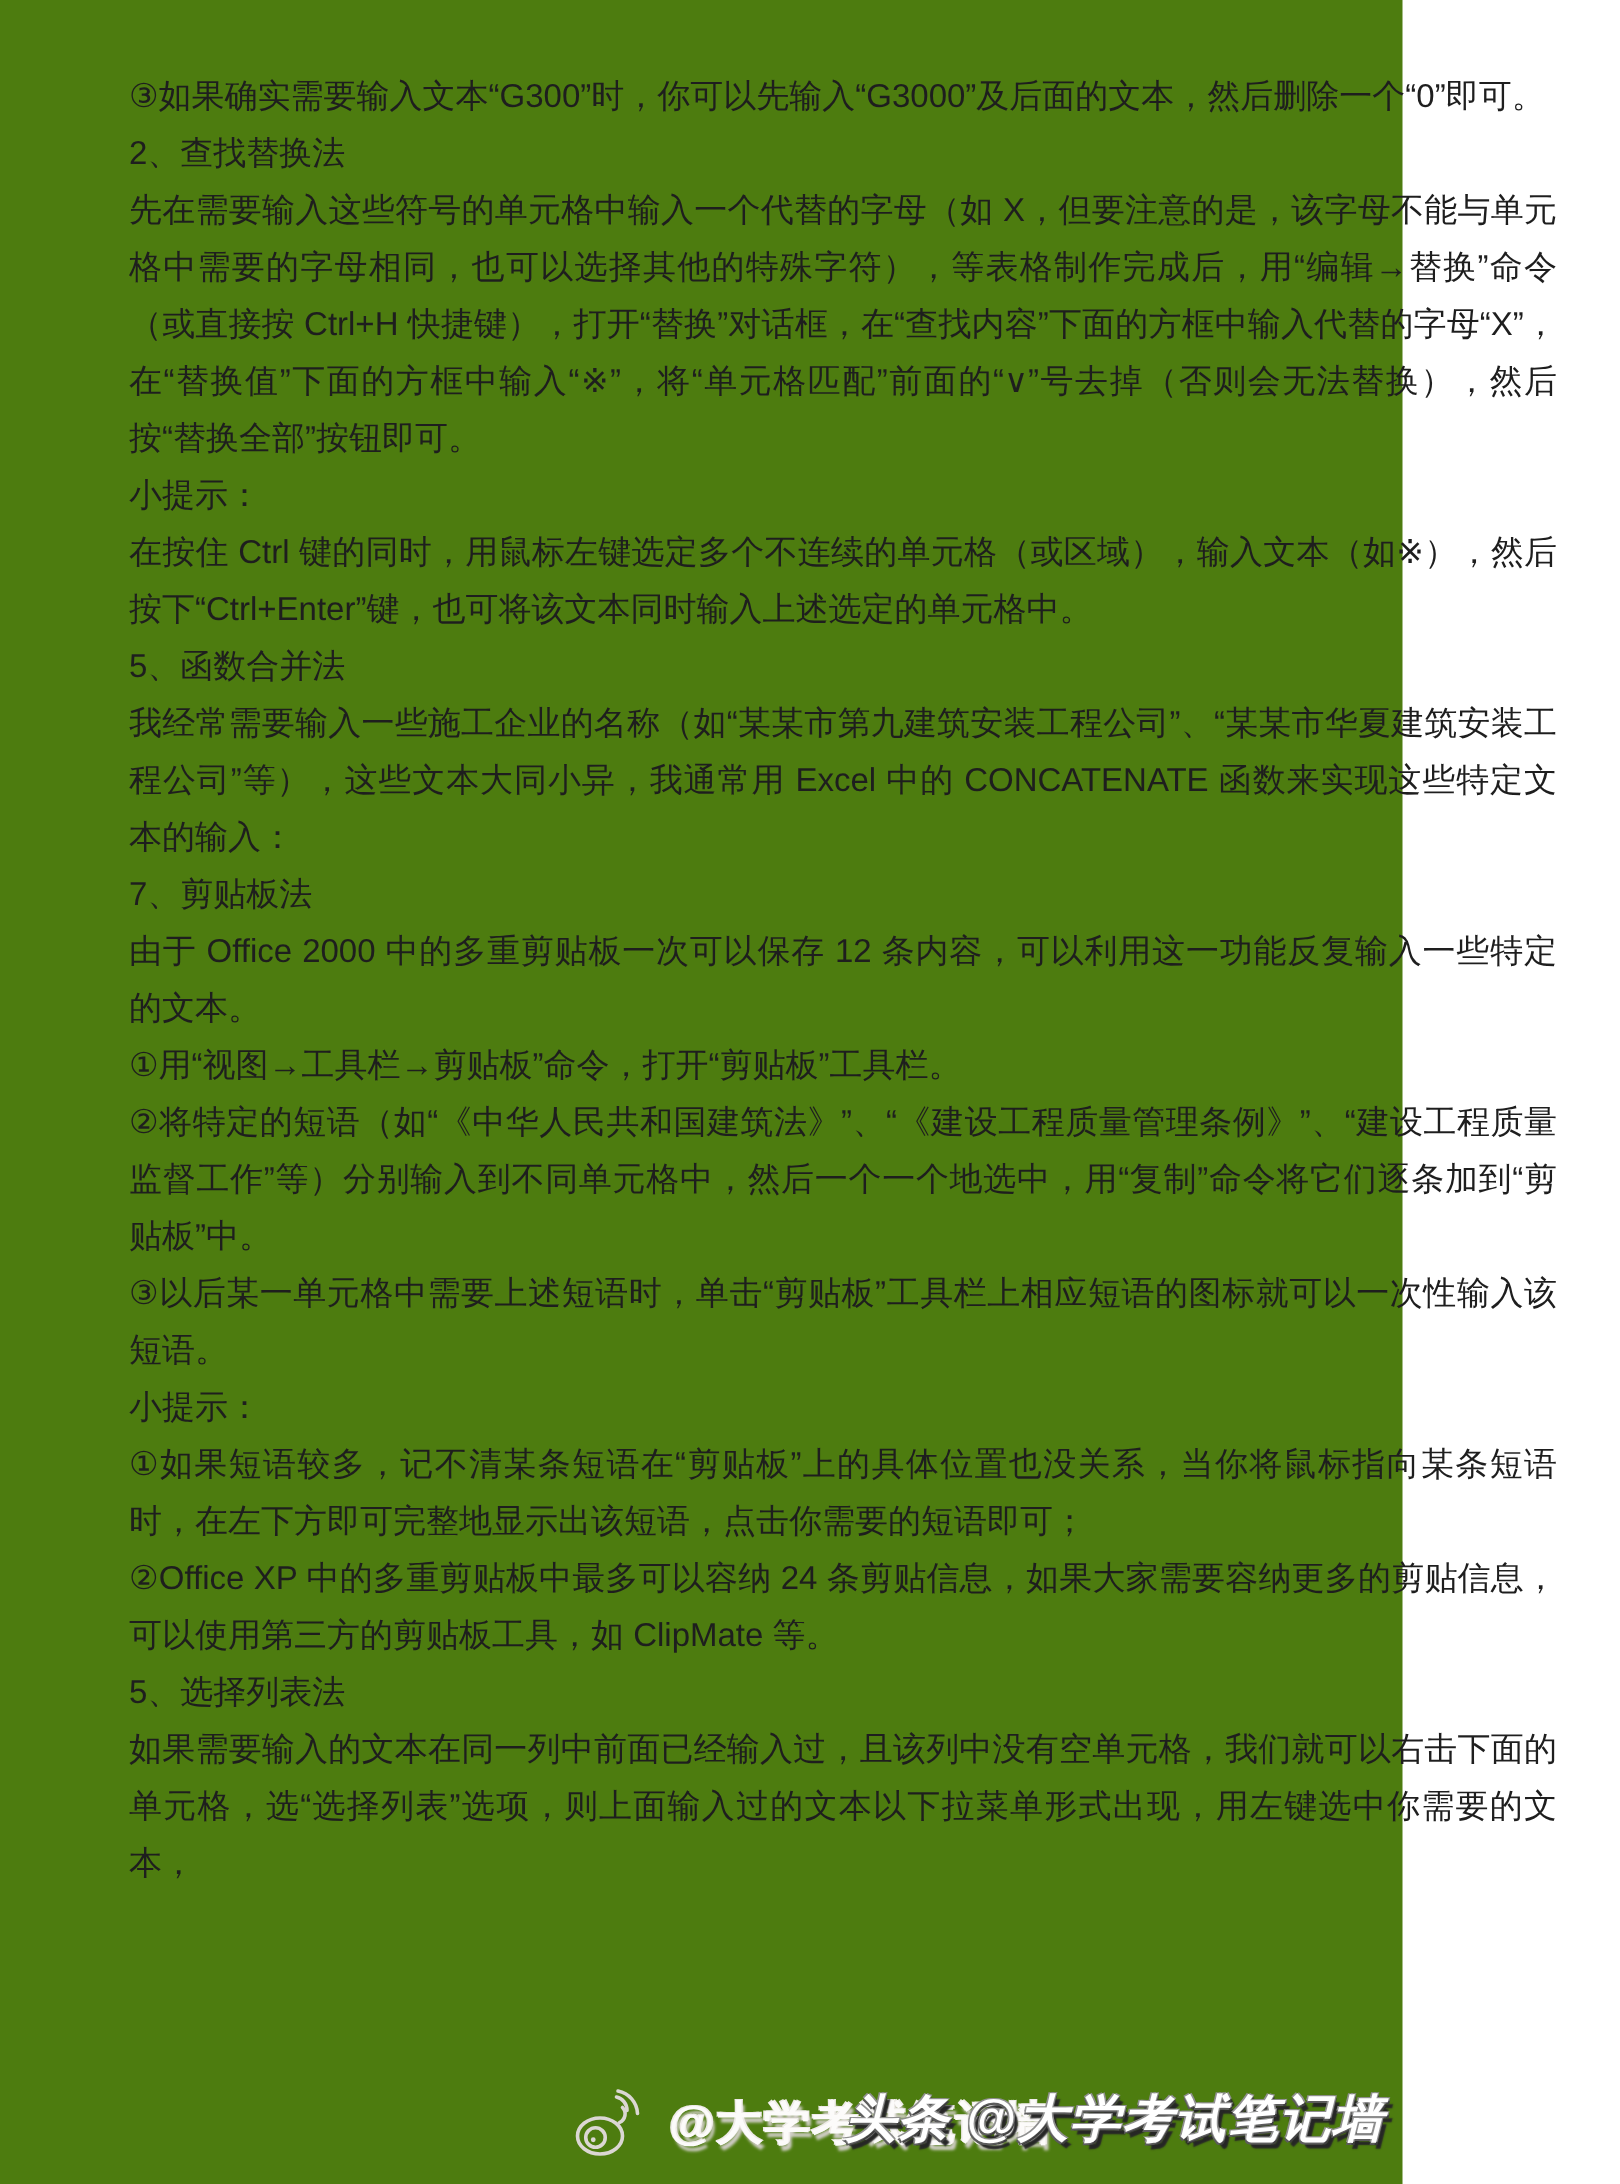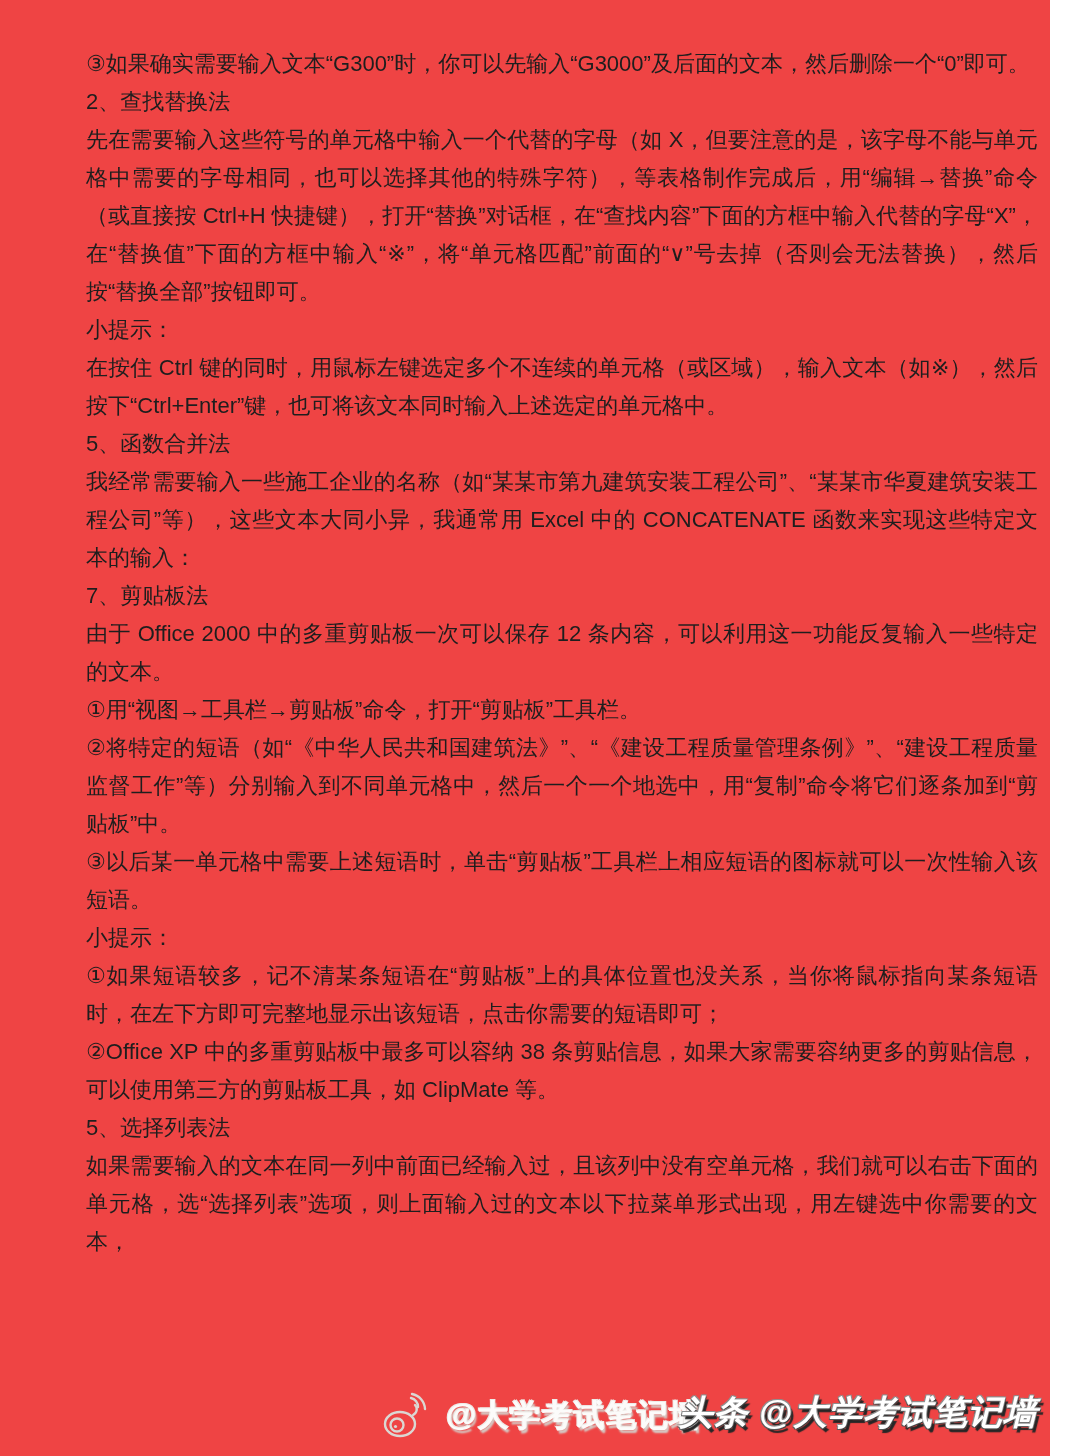--- a/index.html
+++ b/index.html
@@ -5,23 +5,23 @@
   * { margin: 0; padding: 0; box-sizing: border-box; }
   html, body {
     width: 1080px;
     height: 1456px;
     background: #ffffff;
     overflow: hidden;
     font-family: "Liberation Sans", "DejaVu Sans", sans-serif;
   }
   .page {
     position: relative;
-    width: 1050px;
+    width: 935px;
     height: 1456px;
-    background: #ef4444;
+    background: #4d7c0f;
   }
   .doc {
     position: absolute;
     top: 45px;
     left: 86px;
     width: 952px;
     color: #1e1e1e;
     font-size: 22px;
     line-height: 38px;
   }
@@ -93,21 +93,21 @@
     <p>在按住 Ctrl 键的同时，用鼠标左键选定多个不连续的单元格（或区域），输入文本（如※），然后按下“Ctrl+Enter”键，也可将该文本同时输入上述选定的单元格中。</p>
     <p class="heading">5、函数合并法</p>
     <p>我经常需要输入一些施工企业的名称（如“某某市第九建筑安装工程公司”、“某某市华夏建筑安装工程公司”等），这些文本大同小异，我通常用 Excel 中的 CONCATENATE 函数来实现这些特定文本的输入：</p>
     <p class="heading">7、剪贴板法</p>
     <p>由于 Office 2000 中的多重剪贴板一次可以保存 12 条内容，可以利用这一功能反复输入一些特定的文本。</p>
     <p>①用“视图→工具栏→剪贴板”命令，打开“剪贴板”工具栏。</p>
     <p>②将特定的短语（如“《中华人民共和国建筑法》”、“《建设工程质量管理条例》”、“建设工程质量监督工作”等）分别输入到不同单元格中，然后一个一个地选中，用“复制”命令将它们逐条加到“剪贴板”中。</p>
     <p>③以后某一单元格中需要上述短语时，单击“剪贴板”工具栏上相应短语的图标就可以一次性输入该短语。</p>
     <p>小提示：</p>
     <p>①如果短语较多，记不清某条短语在“剪贴板”上的具体位置也没关系，当你将鼠标指向某条短语时，在左下方即可完整地显示出该短语，点击你需要的短语即可；</p>
-    <p>②Office XP 中的多重剪贴板中最多可以容纳 38 条剪贴信息，如果大家需要容纳更多的剪贴信息，可以使用第三方的剪贴板工具，如 ClipMate 等。</p>
+    <p>②Office XP 中的多重剪贴板中最多可以容纳 24 条剪贴信息，如果大家需要容纳更多的剪贴信息，可以使用第三方的剪贴板工具，如 ClipMate 等。</p>
     <p class="heading">5、选择列表法</p>
     <p>如果需要输入的文本在同一列中前面已经输入过，且该列中没有空单元格，我们就可以右击下面的单元格，选“选择列表”选项，则上面输入过的文本以下拉菜单形式出现，用左键选中你需要的文本，</p>
   </div>
 
   <div class="wm-weibo">
     <svg width="54" height="52" viewBox="0 0 54 52">
       <ellipse cx="20" cy="34" rx="15" ry="12"></ellipse>
       <circle cx="17" cy="35" r="6.5"></circle>
       <circle cx="15.5" cy="36.5" r="1.6" fill="#dbd7d3" stroke="none"></circle>
       <path d="M33 25 c4 -2 5 -7 2 -10"></path>

